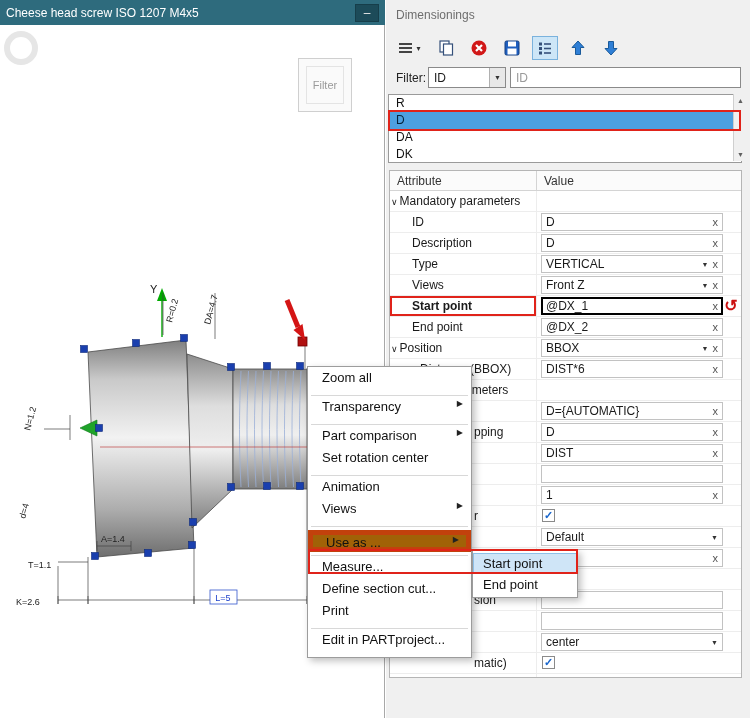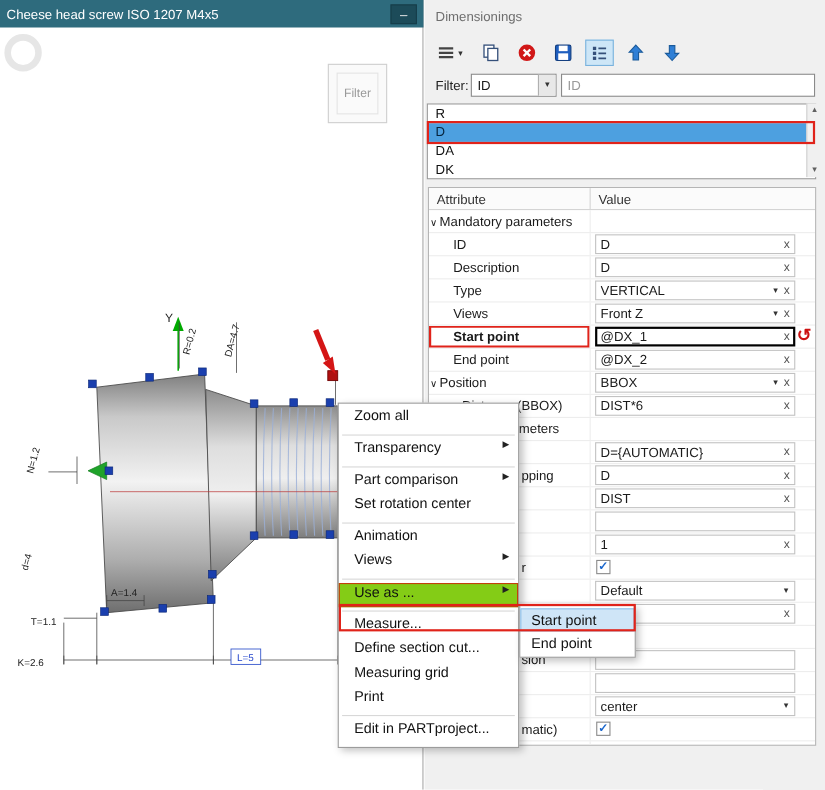--- a/index.html
+++ b/index.html
@@ -71,21 +71,21 @@
 .vx{color:#555;font-size:11px;margin-left:4px}
 .varrow{font-size:7px;color:#333;margin-left:4px}
 .vundo{position:absolute;right:2px;top:0;width:16px;color:#cc1111;font-size:16px;font-weight:bold;line-height:19px;text-align:center}
 .vcheck{display:inline-block;width:13px;height:13px;border:1px solid #8a8a8a;background:#fff;margin:3px 0 0 5px;
   color:#1a66cc;font-size:11px;line-height:11px;text-align:center;font-weight:bold}
 
 
 .ctxmenu{position:absolute;left:307px;top:366px;width:165px;background:#fff;border:1px solid #9c9c9c;
   box-shadow:3px 3px 7px rgba(0,0,0,.25);padding:3px 0;z-index:40;font-size:13px;color:#111}
 .mitem{height:22px;display:flex;align-items:flex-start;padding:0 8px 0 14px}
-.mitem.mhl{background:#84cc16;border:1px solid #c2410c;padding:0 7px 0 13px}
+.mitem.mhl{background:#a16207;border:5px solid #c2410c;padding:0 7px 0 13px}
 .mlab{flex:1;white-space:nowrap}
 .marrow{font-size:8px;color:#222;margin-left:6px}
 .msep{height:7px;position:relative}
 .msep::after{content:"";position:absolute;left:3px;right:3px;top:3px;border-top:1px solid #d8d8d8}
 .submenu{position:absolute;left:472px;top:550px;width:106px;background:#fff;border:1px solid #9c9c9c;
   box-shadow:3px 3px 7px rgba(0,0,0,.25);padding:2px 0;z-index:50;font-size:13px;color:#111}
 .smitem{height:21px;display:flex;align-items:center;padding:0 10px}
 .smitem.mhl{background:#cfe5f7;border:1px solid #8ec0e8;padding:0 9px}
 .redrect-useas{position:absolute;left:308px;top:549px;width:270px;height:25px;border:2px solid #e0231a;z-index:60;pointer-events:none}
 </style>
@@ -524,23 +524,20 @@
         <span class="marrow">▶</span>
       </div>
       <div class="msep"></div>
       <div class="mitem">
         <span class="mlab">Measure...</span>
       </div>
       <div class="mitem">
         <span class="mlab">Define section cut...</span>
       </div>
       <div class="mitem">
-        <span class="mlab">Measuring grid</span>
-      </div>
-      <div class="mitem">
         <span class="mlab">Print</span>
       </div>
       <div class="msep"></div>
       <div class="mitem">
         <span class="mlab">Edit in PARTproject...</span>
       </div>
     </div>
   <div class="submenu" id="sub-menu">
       <div class="smitem mhl">
         <span class="mlab">Start point</span>

